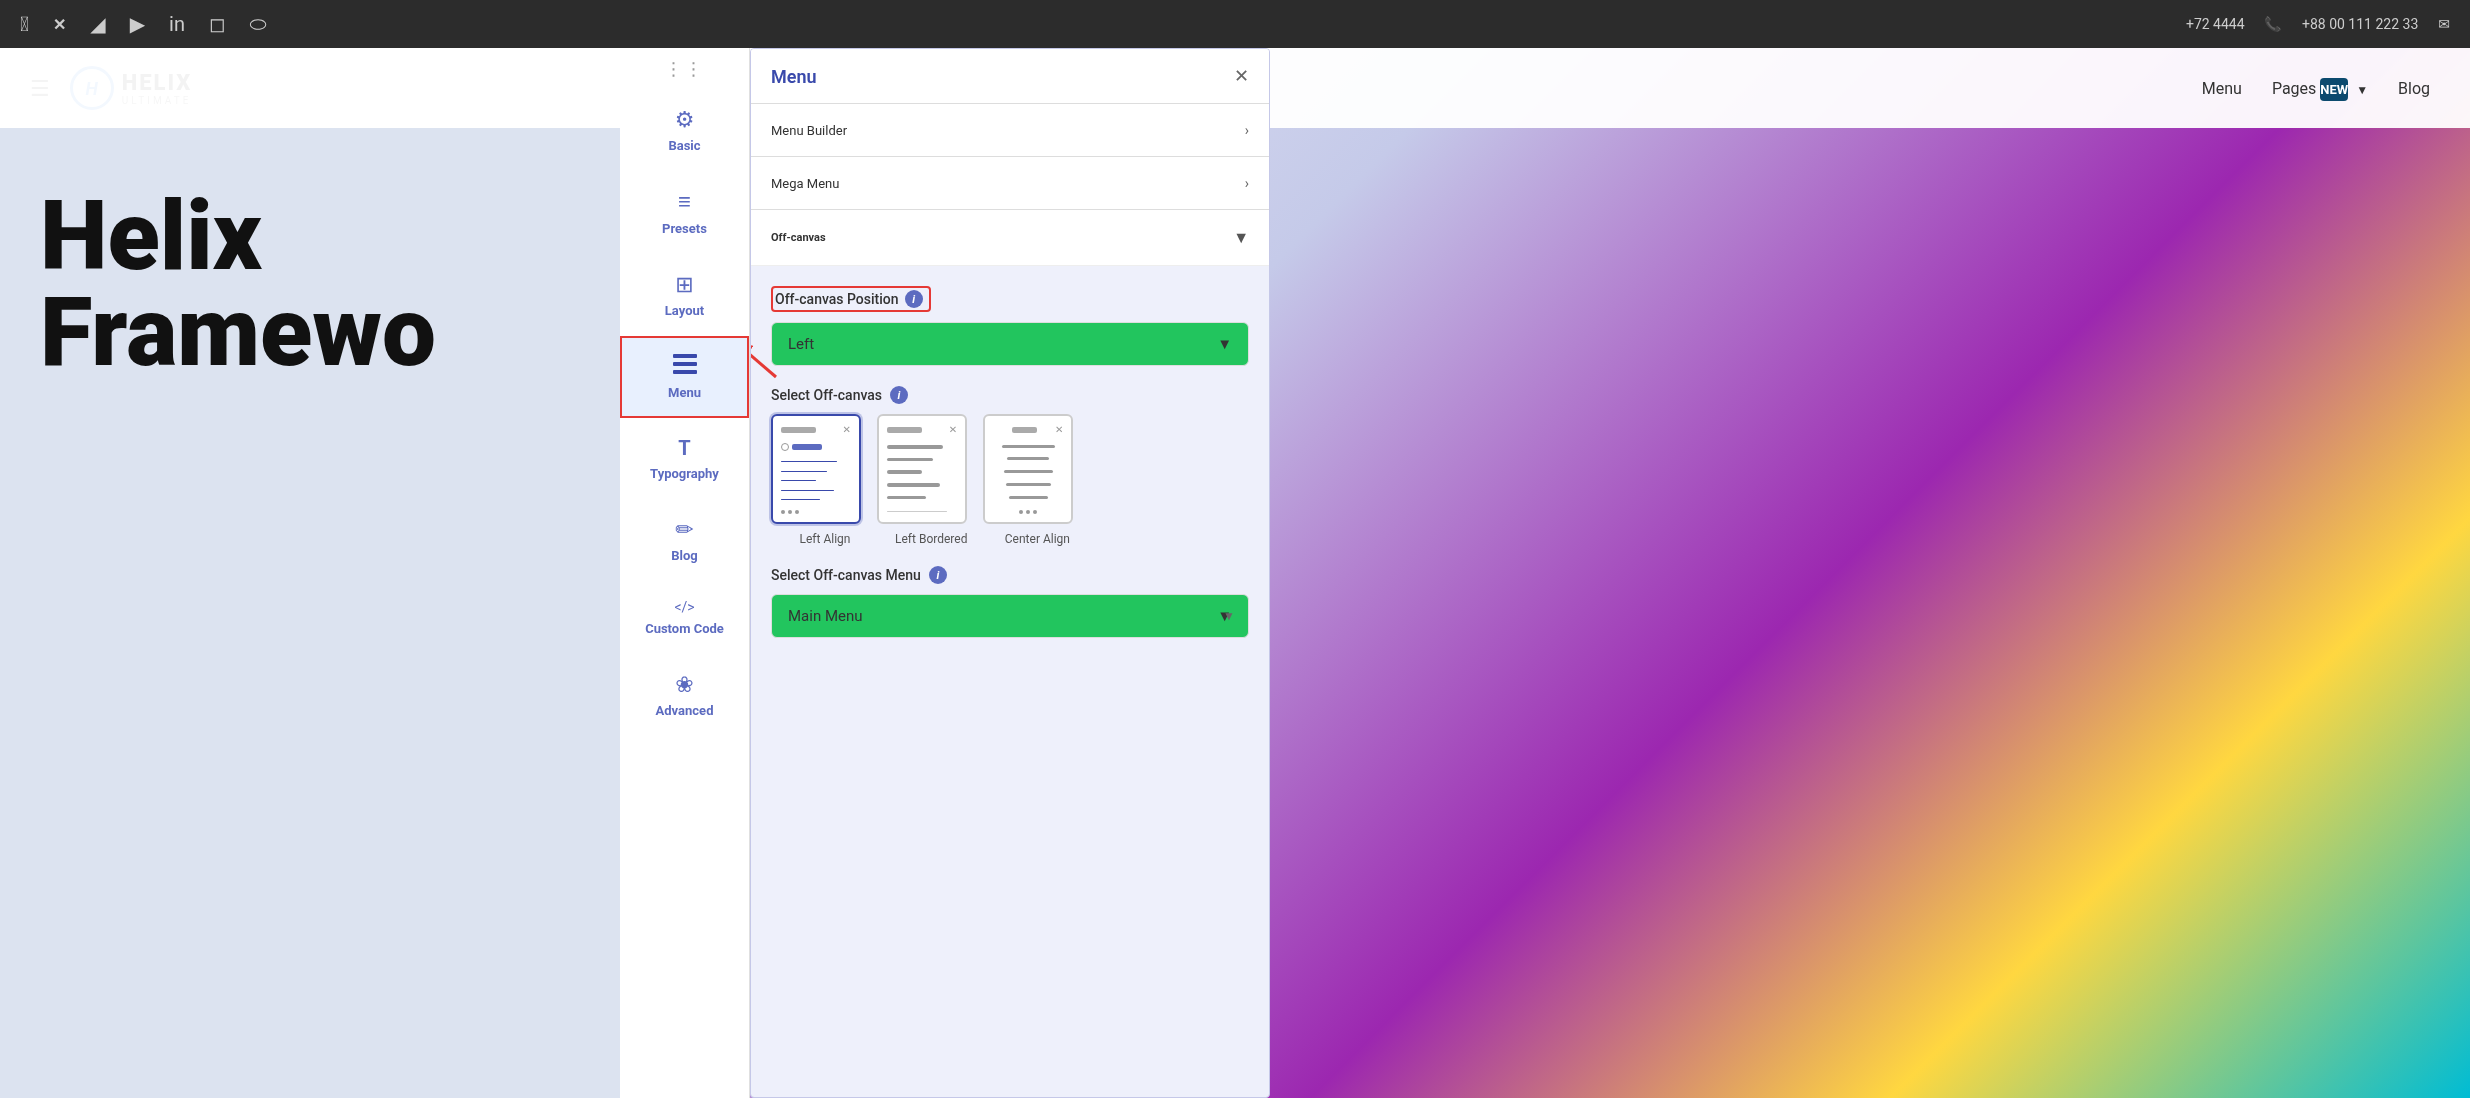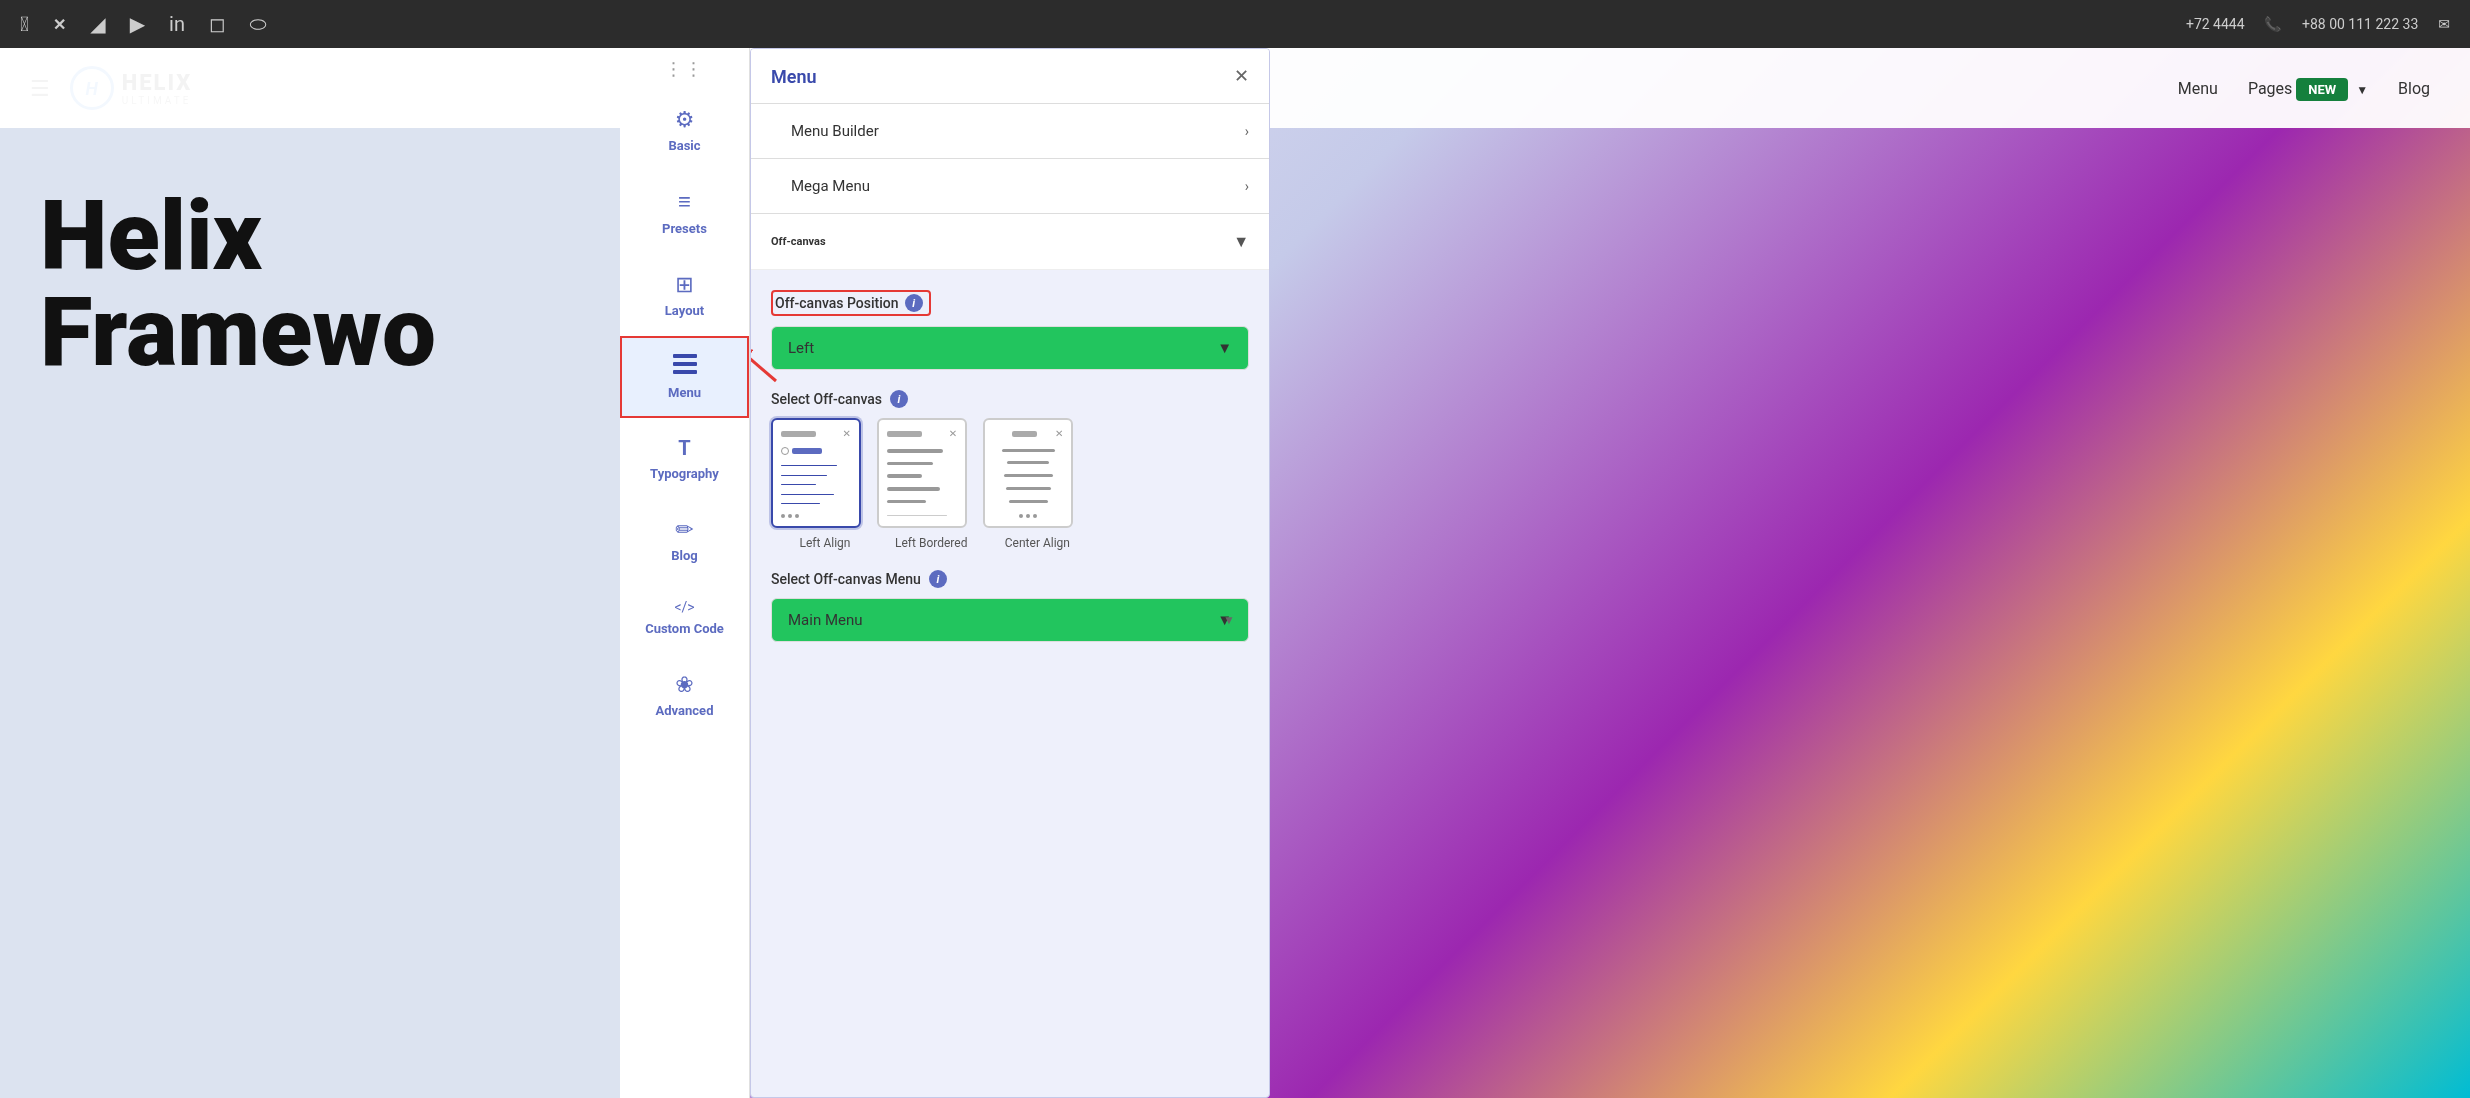--- a/index.html
+++ b/index.html
@@ -139,23 +139,23 @@
       padding-right: 40px;
       gap: 30px;
       z-index: 1;
     }
     .nav-item {
       font-size: 16px;
       color: #333;
       cursor: pointer;
     }
     .nav-pages-btn {
-      background: #15803d;
+      background: #0c4a6e;
       color: #fff;
-      padding: 4px 12px;
+      padding: 4px 0;
       border-radius: 4px;
       font-size: 13px;
       font-weight: bold;
     }
     .nav-dropdown-arrow {
       font-size: 12px;
       margin-left: 4px;
     }
 
     
@@ -244,23 +244,22 @@
     }
     .menu-section-row {
       display: flex;
       align-items: center;
       justify-content: space-between;
       padding: 18px 20px;
       background: #fff;
       cursor: pointer;
     }
     .menu-section-label {
-      font-size: 15px;
+      font-size: 13px;
       color: #333;
-      margin-left: 20px;
     }
     .menu-section-arrow {
       color: #666;
       font-size: 14px;
     }
 
     
     .offcanvas-section {
       background: #fff;
     }

